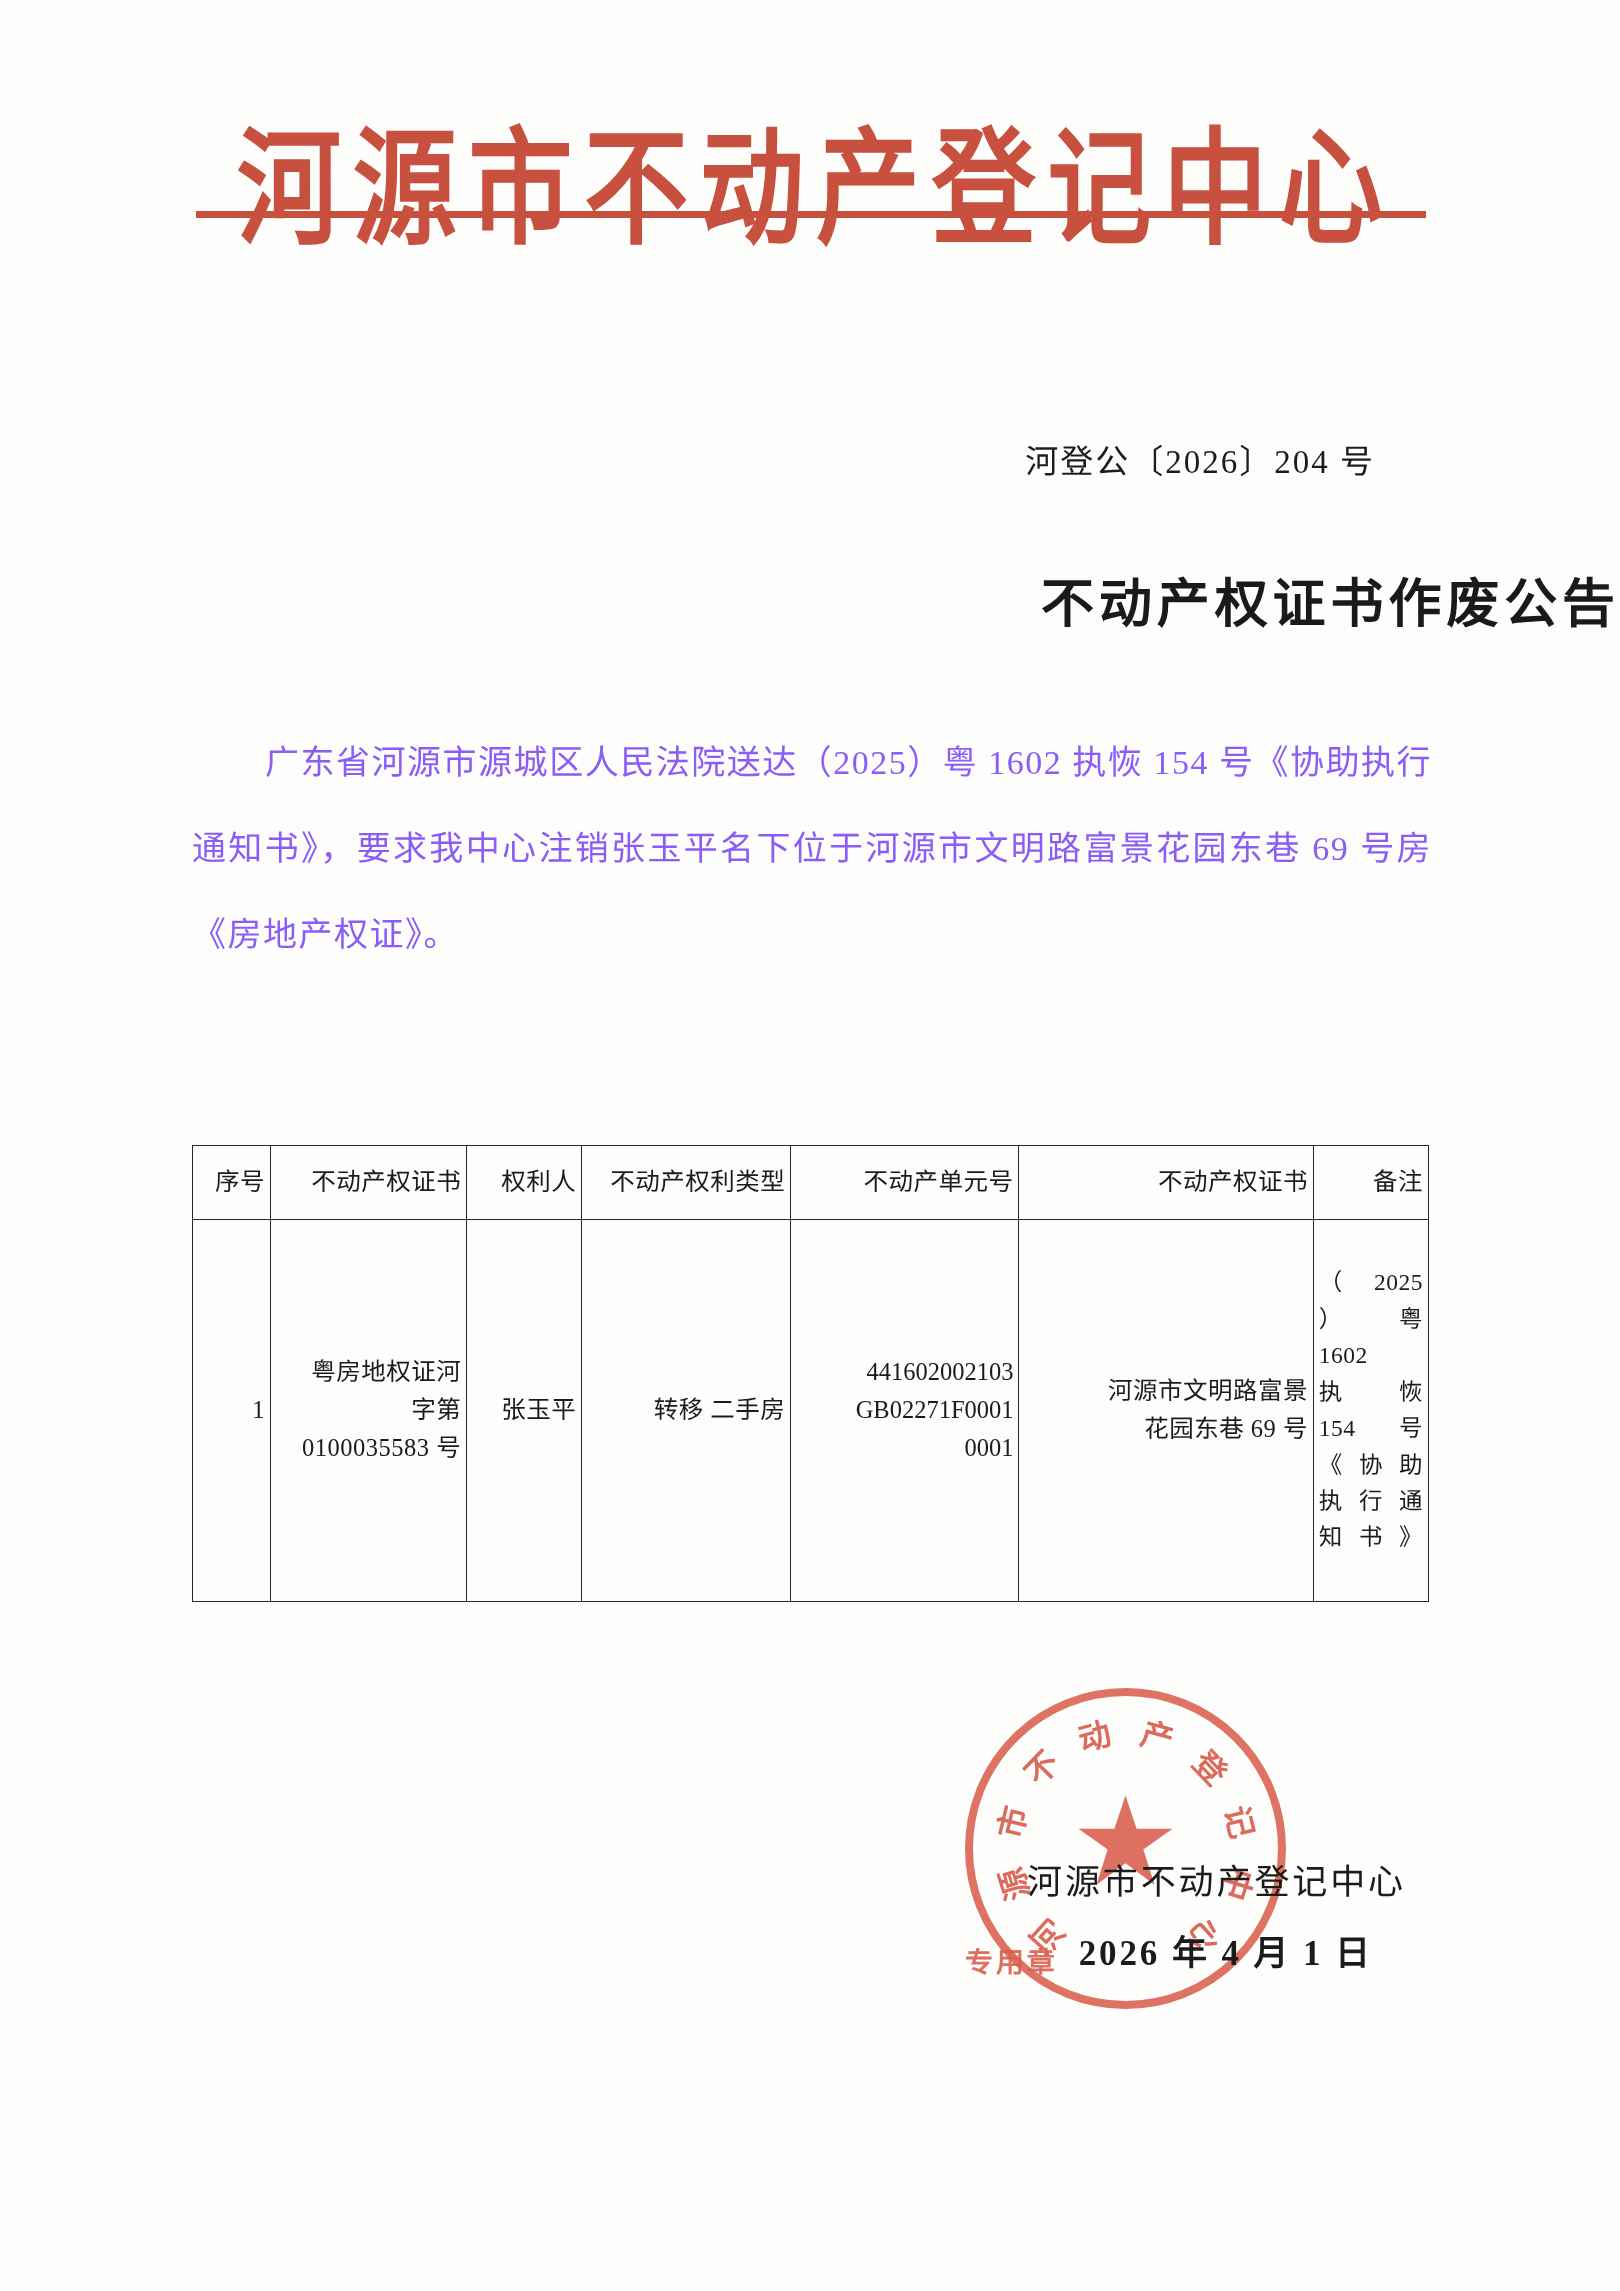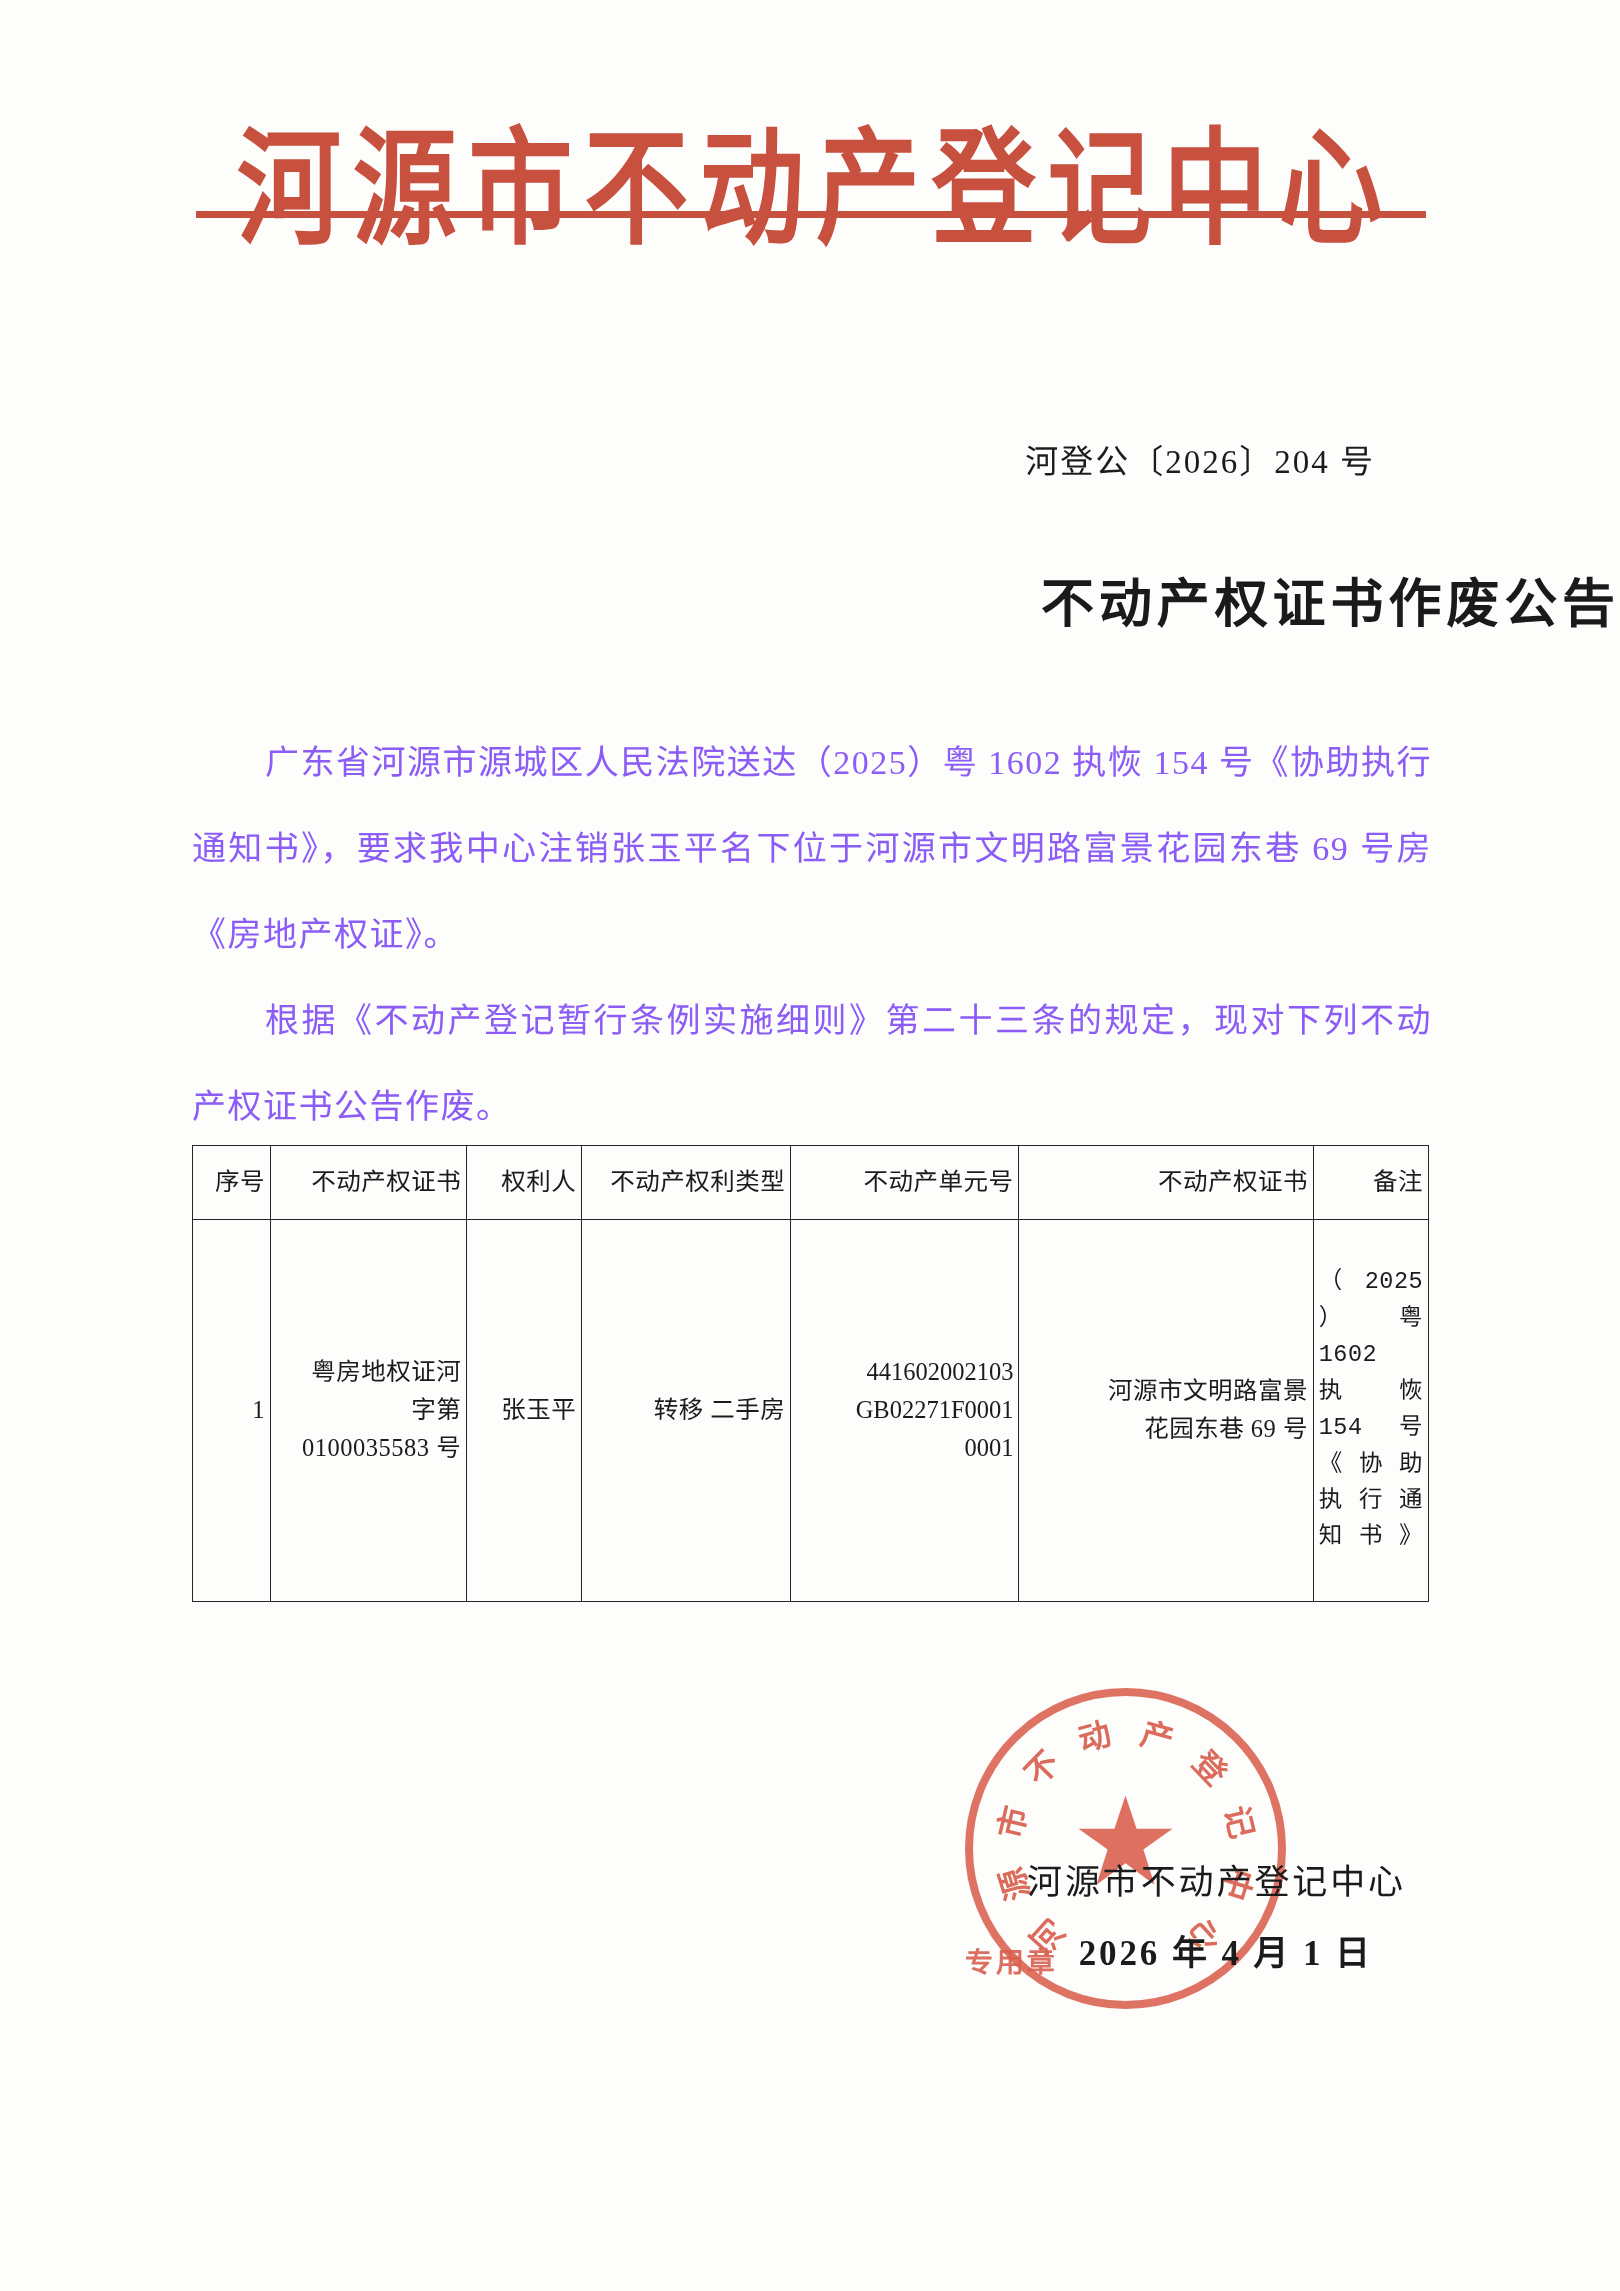--- a/index.html
+++ b/index.html
@@ -141,21 +141,21 @@
   .cell-unit span { display: block; letter-spacing: 0; }
   .cell-remark {
     font-size: 23.5px;
     line-height: 1.95;
     text-align: justify;
     text-align-last: justify;
     padding-left: 7.8px;
     padding-right: 7.8px;
     vertical-align: top;
   }
-  .cell-remark span { display: block; font-family: Liberation Mono, monospace; }
+  .cell-remark span { display: block; }
 
   
   .seal {
     position: absolute;
     top: 1688px;
     left: 965px;
     width: 321px;
     height: 321px;
     pointer-events: none;
   }
@@ -227,21 +227,20 @@
     <div class="letterhead-title">河源市不动产登记中心</div>
   </div>
   <div class="letterhead-rule"></div>
 
   <div class="doc-number">河登公〔2026〕204 号</div>
 
   <div class="doc-title">不动产权证书作废公告</div>
 
   <div class="body-text">
     <p class="body-para">广东省河源市源城区人民法院送达（2025）粤 1602 执恢 154 号《协助执行通知书》，要求我中心注销张玉平名下位于河源市文明路富景花园东巷 69 号房《房地产权证》。</p>
-    <p class="body-para">根据《不动产登记暂行条例实施细则》第二十三条的规定，现对下列不动产权证书公告作废。</p>
   </div>
 
   <table class="notice-table">
     <colgroup>
       <col class="col-seq">
         <col class="col-cert">
         <col class="col-owner">
       <col class="col-type">
         <col class="col-unit">
         <col class="col-loc">

